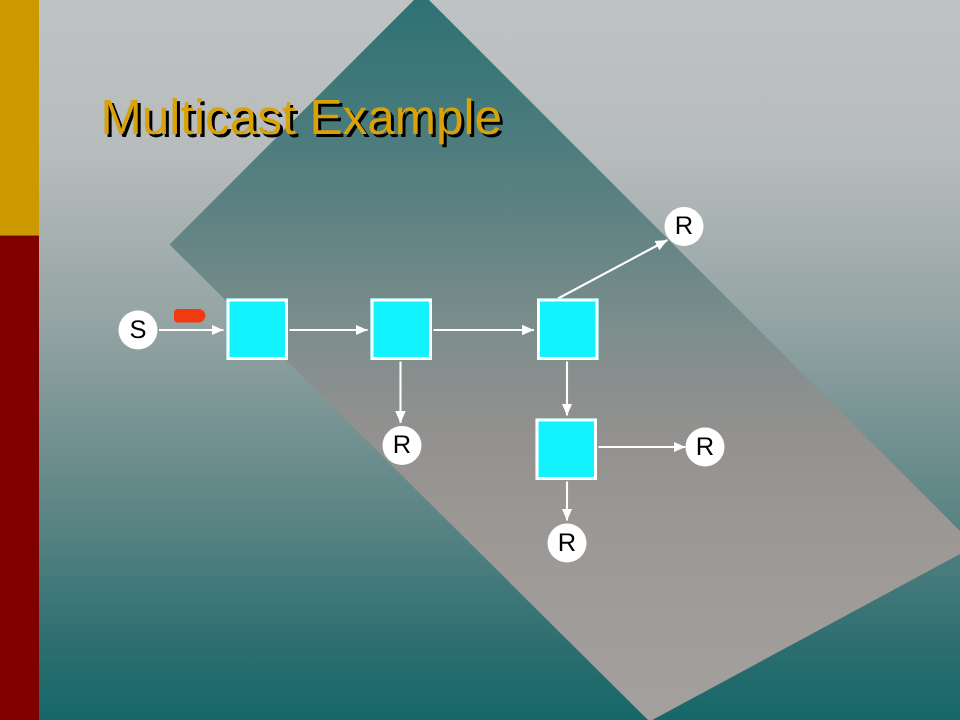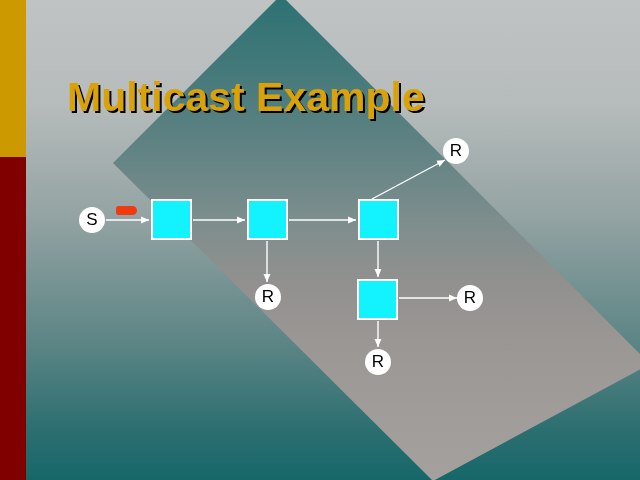--- a/index.html
+++ b/index.html
@@ -32,23 +32,23 @@
     width: 26px; height: 157px;
   }
   #left-bar-bottom {
     position: absolute;
     left: 0; top: 157px;
     width: 26px; height: 323px;
   }
   #title {
     position: absolute;
     left: 67px;
-    top: 74px;
-    font-size: 41px;
-    font-weight: bold;
+    top: 59px;
+    font-size: 33px;
+    font-weight: normal;
     letter-spacing: 0px;
     white-space: nowrap;
     color: #d9a209;
     text-shadow: 2px 2px 0 #000;
   }
   .node {
     position: absolute;
     width: 26px;
     height: 26px;
     border-radius: 50%;

